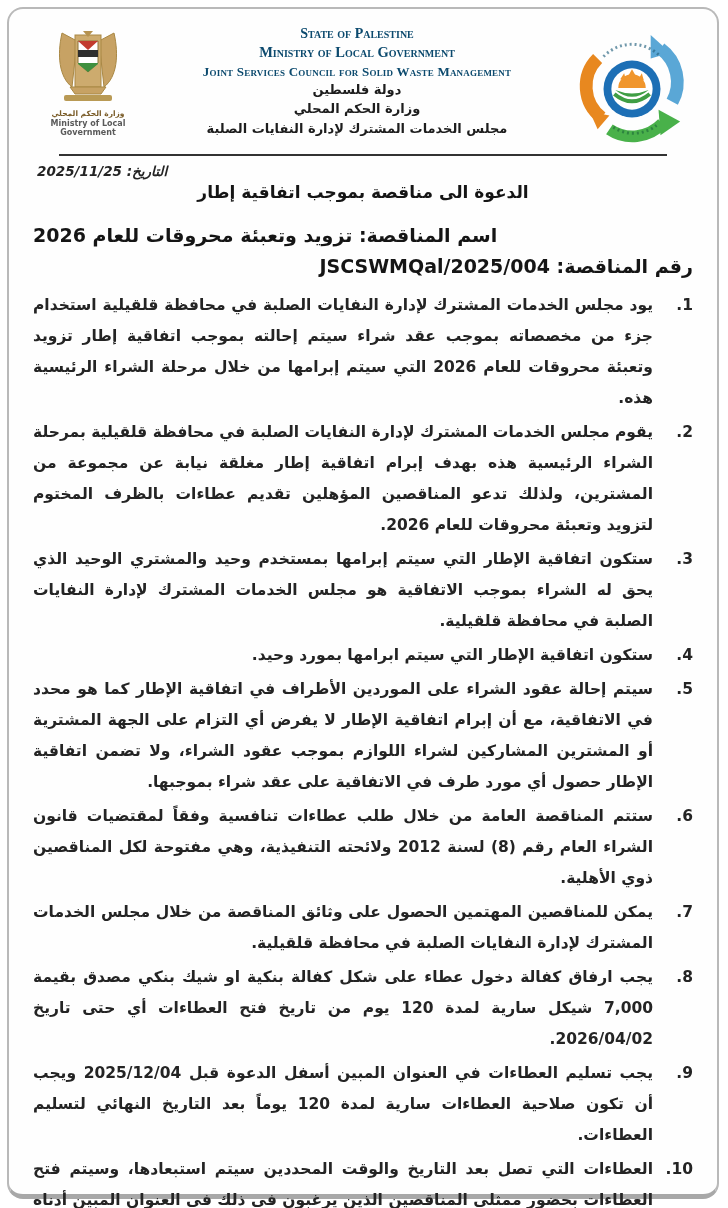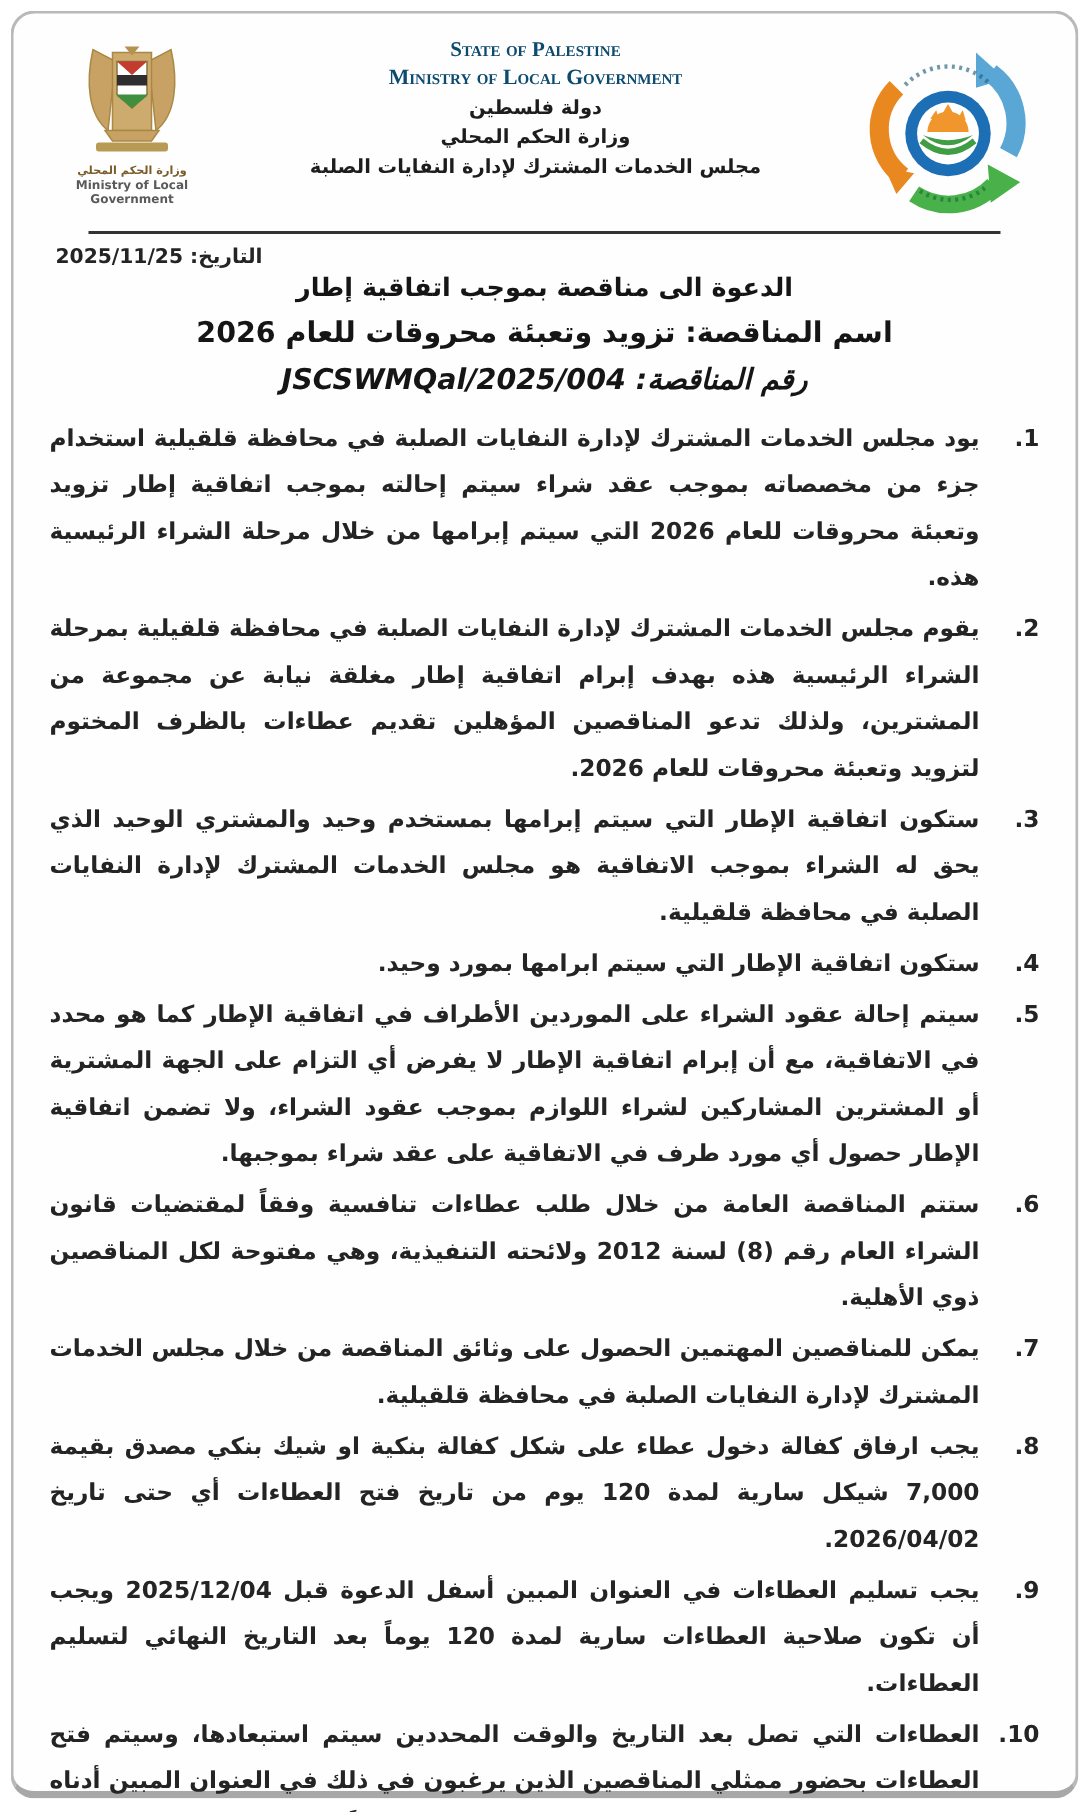--- a/index.html
+++ b/index.html
@@ -21,25 +21,25 @@
        color:#0c4a6e;line-height:1.32;}
   .eng-1{font-size:14px;}
   .eng-2{font-size:14.5px;}
   .eng-3{font-size:13px;letter-spacing:.2px;}
   .eng-4{font-size:14px;}
   .arb-hdr{direction:rtl;font-weight:bold;font-size:13px;line-height:1.5;color:#1d1d1d;}
   .cap-ar{font-size:7.5px;font-weight:bold;color:#7a5c28;margin-top:2px;direction:rtl;}
   .cap-en{font-size:8px;font-weight:bold;color:#5a5a5a;line-height:1.15;width:86px;margin:1px auto 0;}
   
   .rule{border-top:2px solid #333;margin:5px 26px 0 26px;height:0;}
-  .date-line{direction:rtl;text-align:left;font-weight:bold;font-size:13.5px;margin:7px 4px 0 4px;}
+  .date-line{direction:rtl;text-align:left;font-weight:bold;font-size:13.5px;margin:7px 4px 0 4px;font-style:italic;}
   
   .title{direction:rtl;text-align:center;font-weight:bold;font-size:17px;margin-top:3px;color:#151515;}
-  .tname{direction:rtl;text-align:center;font-weight:bold;font-size:19px;margin-top:9px;color:#151515;}
-  .tnum{direction:rtl;text-align:center;font-weight:bold;font-size:19px;margin-top:9px;color:#151515;font-style:italic;}
+  .tname{direction:rtl;text-align:left;font-weight:bold;font-size:19px;margin-top:22px;color:#151515;}
+  .tnum{direction:rtl;text-align:right;font-weight:bold;font-size:19px;margin-top:9px;color:#151515;}
   .ltr{direction:ltr;unicode-bidi:isolate;}
   
   .list{direction:rtl;margin-top:13px;}
   .item{display:flex;margin-bottom:3px;}
   .item .num{flex:0 0 40px;box-sizing:border-box;padding-left:12px;text-align:right;
              font-weight:bold;font-size:15.5px;line-height:31px;}
   .item .txt{flex:1;text-align:justify;font-weight:bold;font-size:15.5px;line-height:31px;}
 </style>
 </head>
 <body>
@@ -70,20 +70,21 @@
           <rect x="14" y="66" width="48" height="6" rx="2" fill="#b99a55"></rect>
         </svg>
       </span>
       <div class="cap-ar">وزارة الحكم المحلي</div>
       <div class="cap-en">Ministry of Local Government</div>
     </div>
 
     <div class="hdr-center">
       <div class="eng eng-1">State of Palestine</div>
       <div class="eng eng-2">Ministry of Local Government</div>
+      <div class="eng eng-3">Joint Services Council for Solid Waste Management</div>
       <div class="arb-hdr">دولة فلسطين</div>
       <div class="arb-hdr">وزارة الحكم المحلي</div>
       <div class="arb-hdr">مجلس الخدمات المشترك لإدارة النفايات الصلبة</div>
     </div>
 
     <div class="hdr-right">
       <span>
         <svg width="116" height="112" viewBox="0 0 118 114" aria-hidden="true">
 
           <path d="M28,86 A40,40 0 0 1 24,26" stroke="#e8881f" stroke-width="13" fill="none"></path>

